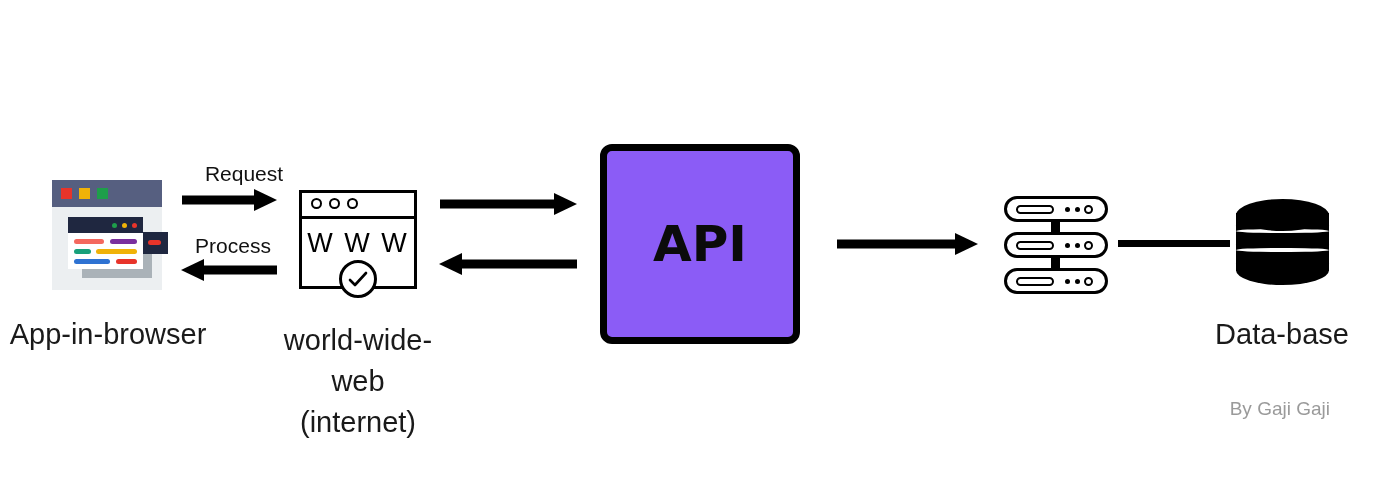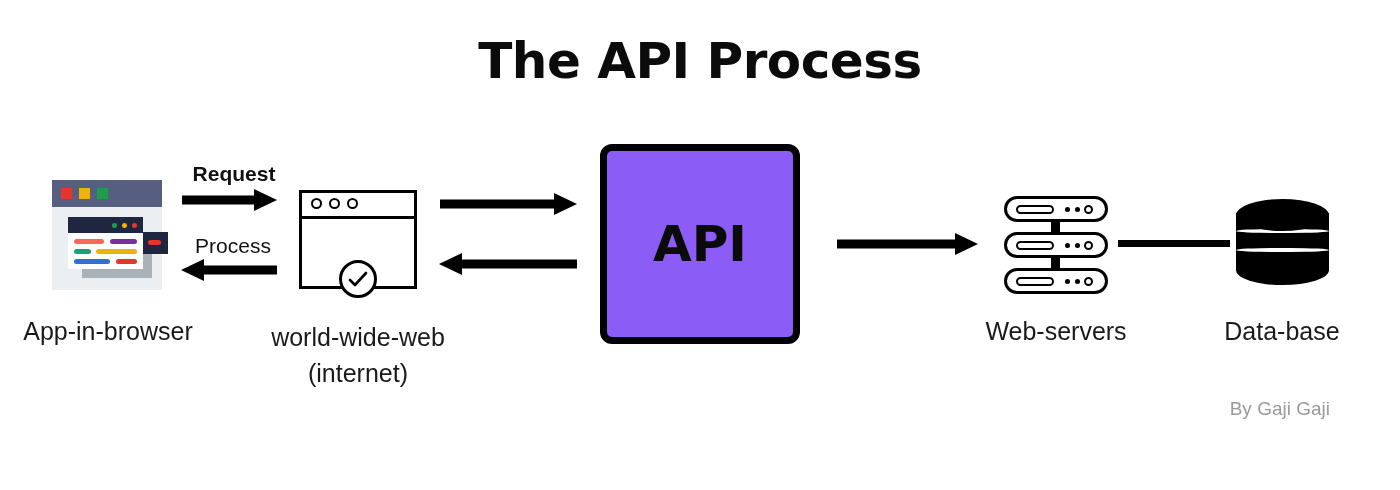--- a/index.html
+++ b/index.html
@@ -31,21 +31,21 @@
     font-weight: 900;
     letter-spacing: -0.5px;
     font-family: "DejaVu Sans", sans-serif;
     color: #0b0b0b;
   }
 
   
   .caption {
     position: absolute;
     text-align: center;
-    font-size: 25px;
+    font-size: 29px;
     font-weight: 400;
     color: #1a1a1a;
     line-height: 1.42;
     white-space: pre-line;
   }
 
   .arrow-label {
     position: absolute;
     font-size: 21px;
     font-weight: 400;
@@ -338,21 +338,20 @@
     font-size: 19px;
     color: #9a9a9a;
     font-weight: 400;
   }
 </style>
 </head>
 <body>
 
 <div id="canvas">
 
-  <div id="title">The API Process</div>
 
   <div id="app-icon">
     <div id="app-titlebar">
       <span class="app-tb-sq" id="app-sq-red"></span>
       <span class="app-tb-sq" id="app-sq-yel"></span>
       <span class="app-tb-sq" id="app-sq-grn"></span>
     </div>
     <div id="app-greypanel"></div>
     <div id="app-sidepanel">
       <span id="app-sidepanel-bar"></span>
@@ -368,38 +367,39 @@
           <span class="app-bar" style="left: 42px; top: 22px; width: 27px; background: rgb(122, 47, 158);"></span>
           <span class="app-bar" style="left: 6px; top: 32px; width: 17px; background: rgb(24, 160, 123);"></span>
           <span class="app-bar" style="left: 28px; top: 32px; width: 41px; background: rgb(240, 178, 8);"></span>
           <span class="app-bar" style="left: 6px; top: 42px; width: 36px; background: rgb(46, 114, 210);"></span>
           <span class="app-bar" style="left: 48px; top: 42px; width: 21px; background: rgb(232, 52, 42);"></span>
         </div>
     </div>
   </div>
   <div class="caption" style="left:8px; top:314px; width:200px;">App-in-browser</div>
 
-  <div class="arrow-label" style="left:186px; top:162px; width:96px;font-weight:bold;">Request</div>
+  <div class="arrow-label" style="left:196px; top:162px; width:96px;">Request</div>
   <svg class="arrow" style="left:180px; top:188px;" width="98" height="24" viewBox="0 0 98 24">
     <line x1="2" y1="12" x2="78" y2="12" stroke="#000" stroke-width="9"></line>
     <polygon points="74,1 97,12 74,23" fill="#000"></polygon>
   </svg>
 
   <div class="arrow-label" style="left:178px; top:234px; width:110px;">Process</div>
   <svg class="arrow" style="left:180px; top:258px;" width="98" height="24" viewBox="0 0 98 24">
     <line x1="20" y1="12" x2="97" y2="12" stroke="#000" stroke-width="9"></line>
     <polygon points="24,1 1,12 24,23" fill="#000"></polygon>
   </svg>
 
   <div id="www-icon">
     <div id="www-frame"></div>
     <div id="www-tb-divider"></div>
     <span class="www-circle" id="www-c1"></span>
     <span class="www-circle" id="www-c2"></span>
     <span class="www-circle" id="www-c3"></span>
+    <div id="www-text">W W W</div>
     <div id="www-check">
       <svg width="32" height="32" viewBox="0 0 32 32" style="display:block;">
         <polyline points="8,17 13,22 24,10" fill="none" stroke="#000" stroke-width="2.6" stroke-linecap="round" stroke-linejoin="round"></polyline>
       </svg>
     </div>
   </div>
   <div class="caption" style="left:258px; top:314px; width:200px;margin-top:6px;">world-wide-web
 (internet)</div>
 
   <svg class="arrow" style="left:438px; top:192px;" width="140" height="24" viewBox="0 0 140 24">
@@ -436,21 +436,20 @@
       <span class="server-dot server-dot-b"></span>
       <span class="server-ring"></span>
     </div>
     <div class="server-unit" id="server-u3">
       <span class="server-slot"></span>
       <span class="server-dot server-dot-a"></span>
       <span class="server-dot server-dot-b"></span>
       <span class="server-ring"></span>
     </div>
   </div>
-  <div class="caption" style="left:956px; top:314px; width:200px;">Web-servers</div>
 
   <div class="plain-line" style="left:1118px; top:240px; width:112px; height:7px;"></div>
 
   <div id="db-icon">
     <div class="db-layer" id="db-l3"></div>
     <div class="db-layer" id="db-l2"></div>
     <div class="db-layer" id="db-l1"></div>
     <div id="db-body"></div>
     <div class="db-sep" id="db-sep1"></div>
     <div class="db-sep" id="db-sep2"></div>

